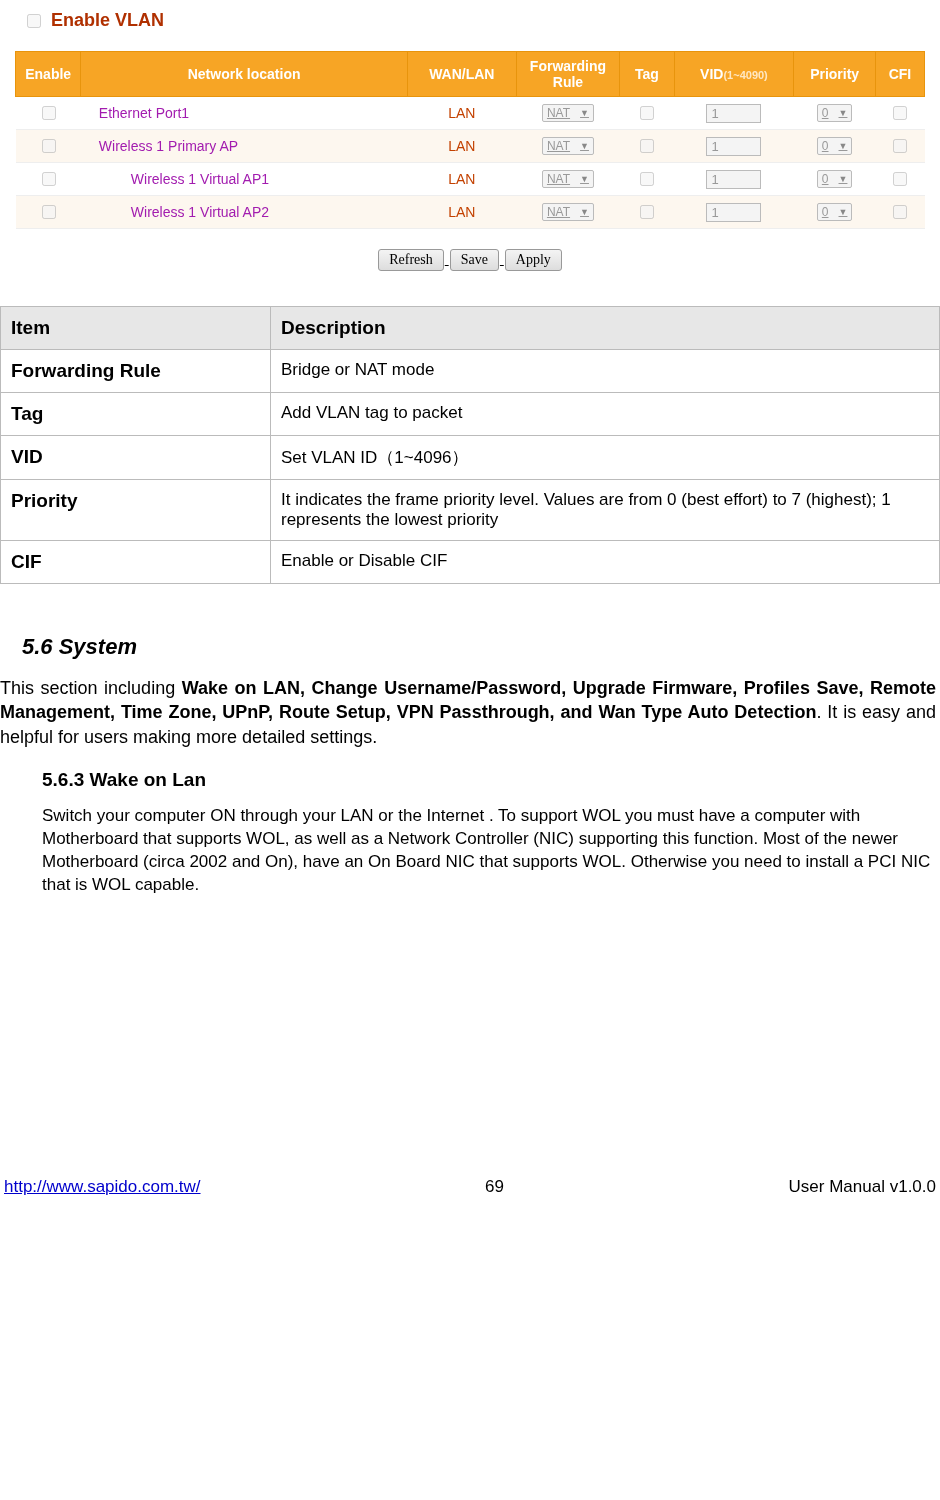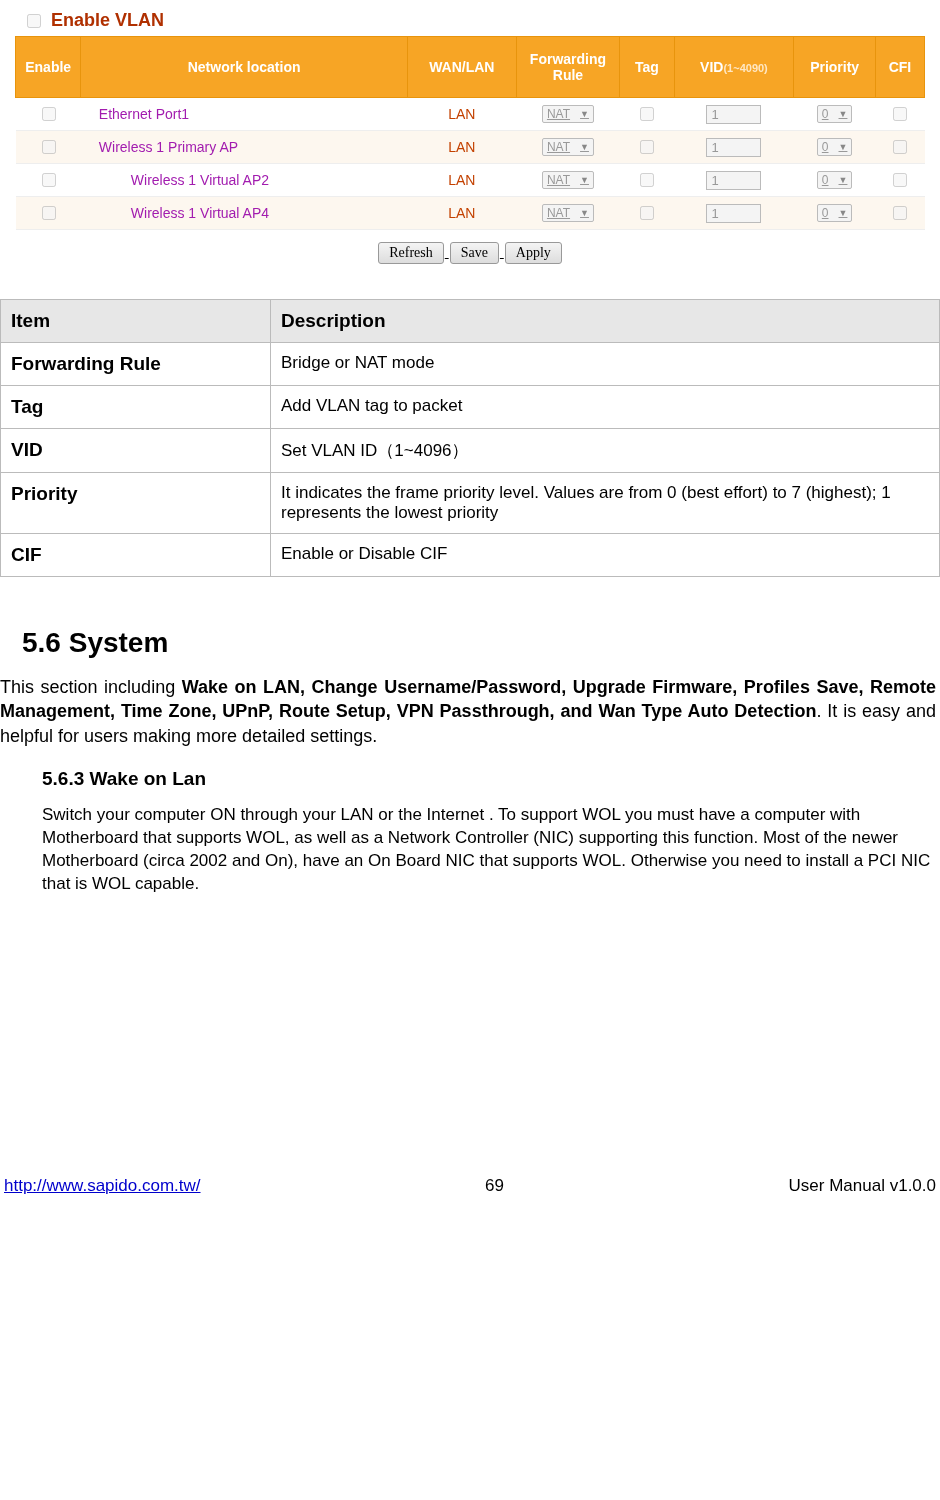--- a/index.html
+++ b/index.html
@@ -13,39 +13,39 @@
     background: #fff;
   }
   .screenshot {
     background: #fff;
     padding: 10px 15px 20px 15px;
     margin-bottom: 15px;
   }
   .vlan-enable {
     display: flex;
     align-items: flex-end;
-    margin-bottom: 5px;
+    margin-bottom: 20px;
     padding-left: 8px;
   }
   .vlan-enable input { margin-right: 10px; }
   .vlan-enable span {
     color: #b03000;
     font-weight: bold;
     font-size: 18px;
   }
   table.vlan {
     width: 100%;
     border-collapse: collapse;
     font-size: 14px;
   }
   table.vlan th {
     background: #f7a525;
     color: #fff;
     border: 1px solid #e8940c;
-    padding: 14px 4px;
+    padding: 6px 4px;
     font-weight: bold;
     text-align: center;
   }
   table.vlan th .small { font-size: 11px; color: #ffe7c2; }
   table.vlan td {
     border-bottom: 1px solid #eee;
     padding: 6px 4px;
     text-align: center;
   }
   table.vlan tr:nth-child(even) td { background: #fdf7ef; }
@@ -80,21 +80,21 @@
     font-size: 13px;
     padding: 1px 4px;
     text-align: left;
   }
   input[type="checkbox"] {
     width: 14px;
     height: 14px;
   }
   .btns {
     text-align: center;
-    margin-top: 12px;
+    margin-top: 20px;
     text-decoration: underline;
   }
   .btns button {
     font-family: Georgia, serif;
     font-size: 14px;
     background: linear-gradient(#f4f4f4,#ddd);
     border: 1px solid #999;
     border-radius: 3px;
     padding: 2px 10px;
     margin: 0 1px;
@@ -119,23 +119,24 @@
     font-size: 19px;
   }
   table.desc td.key {
     font-weight: bold;
     font-size: 19px;
     width: 270px;
     background: #fff;
   }
 
   h2.sec {
-    font-size: 28px;
+    font-size: 22px;
     font-weight: bold;
     margin: 50px 0 16px 22px;
+    font-style: italic;
   }
   h3.sub {
     font-size: 19px;
     font-weight: bold;
     margin: 20px 0 14px 42px;
   }
   p.body {
     font-size: 18px;
     line-height: 1.35;
     margin: 8px 4px 10px 0;
@@ -193,31 +194,31 @@
           <td class="name">Wireless 1 Primary AP</td>
           <td class="type">LAN</td>
           <td><span class="sel">NAT<span class="arrow">▼</span></span></td>
           <td><input type="checkbox" disabled="" style=""></td>
           <td><input class="num" disabled="" value="1" style=""></td>
           <td><span class="sel">0<span class="arrow">▼</span></span></td>
           <td><input type="checkbox" disabled="" style=""></td>
         </tr>
         <tr>
           <td><input type="checkbox" disabled="" style=""></td>
+          <td class="name indent">Wireless 1 Virtual AP1</td>
+          <td class="type">LAN</td>
+          <td><span class="sel">NAT<span class="arrow">▼</span></span></td>
+          <td><input type="checkbox" disabled="" style=""></td>
+          <td><input class="num" disabled="" value="1" style=""></td>
+          <td><span class="sel">0<span class="arrow">▼</span></span></td>
+          <td><input type="checkbox" disabled="" style=""></td>
+        </tr>
+        <tr>
+          <td><input type="checkbox" disabled="" style=""></td>
           <td class="name indent">Wireless 1 Virtual AP2</td>
-          <td class="type">LAN</td>
-          <td><span class="sel">NAT<span class="arrow">▼</span></span></td>
-          <td><input type="checkbox" disabled="" style=""></td>
-          <td><input class="num" disabled="" value="1" style=""></td>
-          <td><span class="sel">0<span class="arrow">▼</span></span></td>
-          <td><input type="checkbox" disabled="" style=""></td>
-        </tr>
-        <tr>
-          <td><input type="checkbox" disabled="" style=""></td>
-          <td class="name indent">Wireless 1 Virtual AP4</td>
           <td class="type">LAN</td>
           <td><span class="sel">NAT<span class="arrow">▼</span></span></td>
           <td><input type="checkbox" disabled="" style=""></td>
           <td><input class="num" disabled="" value="1" style=""></td>
           <td><span class="sel">0<span class="arrow">▼</span></span></td>
           <td><input type="checkbox" disabled="" style=""></td>
         </tr>
       </tbody>
   </table>
 

